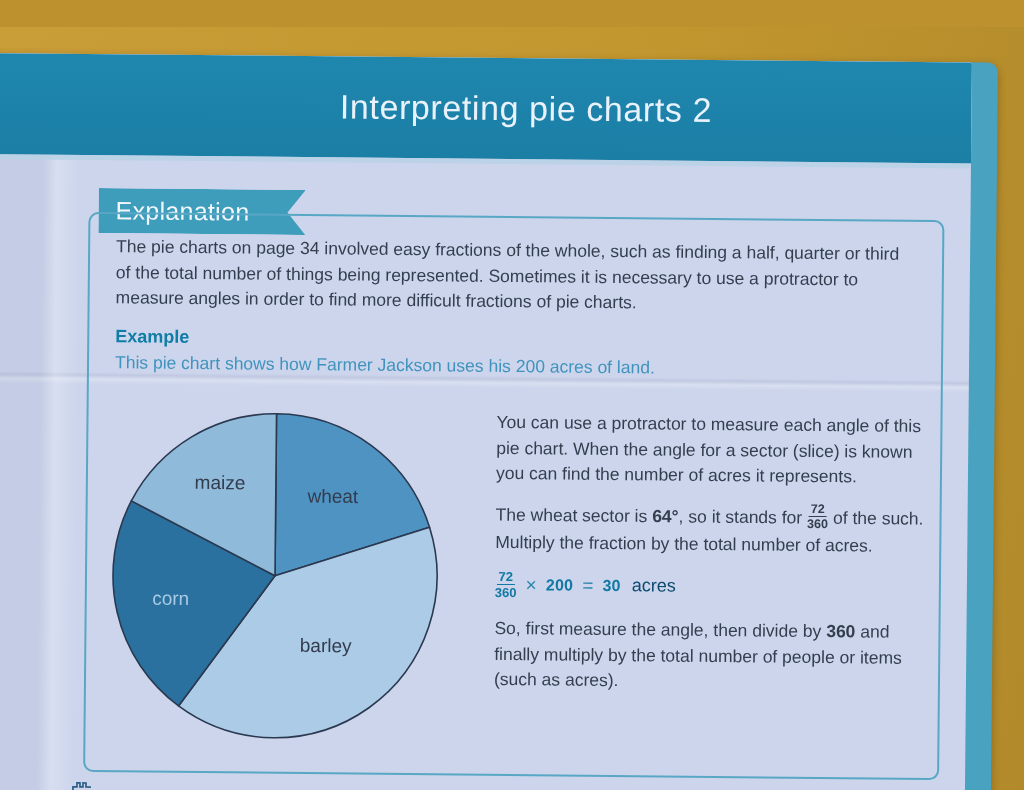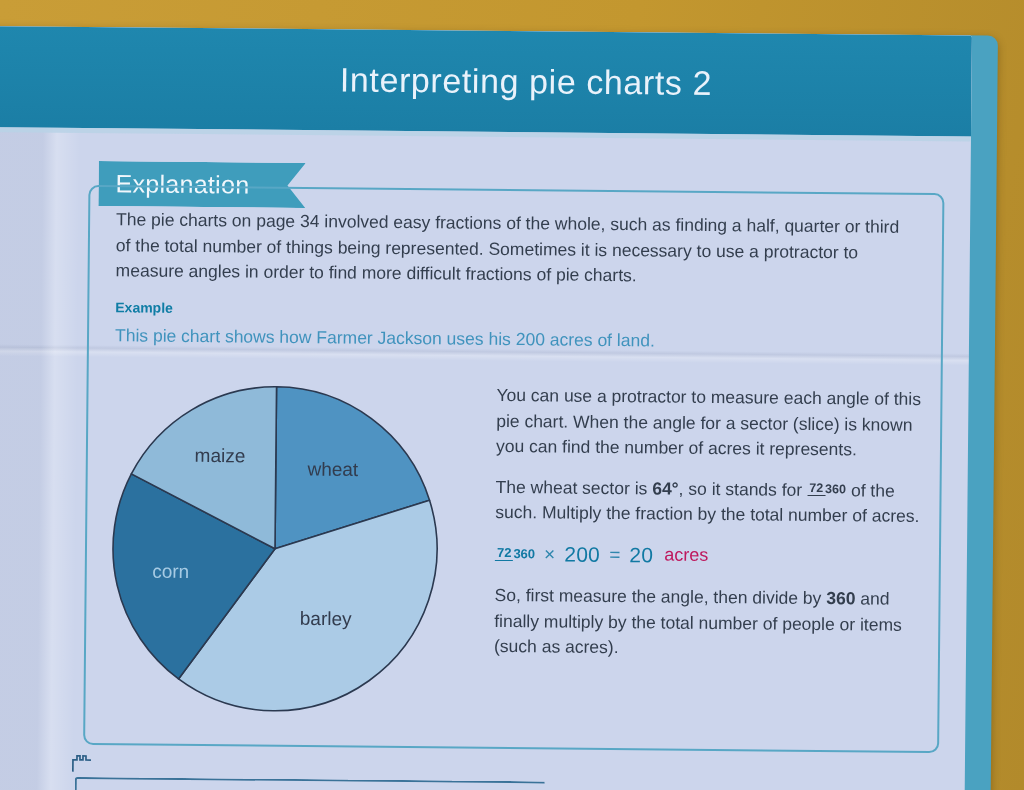--- a/index.html
+++ b/index.html
@@ -2,21 +2,21 @@
 <html><head>
 <meta charset="utf-8">
 <style>
   html,body{margin:0;padding:0;}
   body{
     width:1024px;height:790px;overflow:hidden;position:relative;
     font-family:"Liberation Sans", sans-serif;
     background:#bd912d;
   }
   .scene{position:absolute;inset:0;overflow:hidden;
-    background:linear-gradient(100deg,#c99d37 0%,#c3972f 55%,#b28a2b 100%);}
+    background:linear-gradient(100deg,#c99d37 0%,#c3972f 55%,#b28a2b 100%);margin-top:27px;}
 
   
   .page{
     position:absolute;left:-14px;top:26px;width:1012px;height:800px;
     background:#4aa2c1; 
     transform:rotate(0.55deg);transform-origin:0 0;
     border-radius:8px 10px 0 0;
     box-shadow:0 3px 8px rgba(70,45,0,.4);
   }
   .page-surface{
@@ -60,52 +60,52 @@
   .explain-box{
     position:absolute;left:104px;top:158px;width:852px;height:556px;
     border:2px solid #58a7c5;border-radius:10px;
   }
   .intro{
     position:absolute;left:26px;top:20px;width:800px;margin:0;
     font-size:17.5px;line-height:25.5px;color:#333e4e;
   }
   .example-label{
     position:absolute;left:26px;top:112px;margin:0;
-    font-size:14px;font-weight:bold;color:#0f7da5;
+    font-size:18px;font-weight:bold;color:#0f7da5;
   }
   .example-intro{
     position:absolute;left:26px;top:138px;margin:0;
     font-size:17.5px;color:#4093bd;
   }
   .pie-wrap{position:absolute;left:18px;top:190px;width:340px;height:340px;}
   .right-col{
     position:absolute;left:408px;top:192px;width:440px;
     font-size:17.5px;line-height:25.5px;color:#333e4e;
   }
   .right-col p{margin:0 0 15px 0;}
   .right-col b{font-weight:bold;}
 
   
   .frac{
-    display:inline-flex;flex-direction:row;align-items:center;
+    display:inline-flex;flex-direction:column;align-items:center;
     vertical-align:middle;line-height:1;margin:0 5px;position:relative;top:-2px;
     font-weight:bold;font-size:12.5px;color:#333e4e;
   }
   .frac .num{padding:0 2px 1px 2px;border-bottom:1.5px solid currentColor;}
   .frac .den{padding-top:1px;}
 
   
   .equation{
     display:flex;align-items:center;gap:9px;
     color:#1179a3;margin:4px 0 17px 0 !important;
   }
   .equation .frac{color:#1179a3;margin:0;top:0;font-size:13px;}
   .equation .op{font-size:19px;color:#2e86ad;}
-  .equation .big{font-size:21px;font-weight:normal;letter-spacing:.3px;}
-  .equation .unit{font-size:18px;color:#be185d;margin-left:2px;}
+  .equation .big{font-size:16px;font-weight:bold;letter-spacing:.3px;}
+  .equation .unit{font-size:18px;color:#0c4a6e;margin-left:2px;}
 
   
   .pie-wrap text{font-family:"Liberation Sans",sans-serif;font-size:19px;}
 
   
   .next-box{
     position:absolute;left:96px;top:750px;width:468px;height:70px;
     border:2px solid #2b6890;border-radius:3px 0 0 0;border-right:none;
     opacity:.9;
   }
@@ -154,21 +154,21 @@
               </span><span>of the such. Multiply the fraction by the total number of acres.</span></p>
 
           <p class="equation">
             <span class="frac">
                 <span class="num">72</span>
                 <span class="den">360</span>
               </span>
             <span class="op">×</span>
             <b class="big">200</b>
             <span class="op">=</span>
-            <b class="big">20</b>
+            <b class="big">30</b>
             <span class="unit">acres</span>
           </p>
 
           <p><span>So, first measure the angle, then divide by </span><b>360</b><span> and finally multiply by the total number of people or items (such as acres).</span></p>
         </div>
       </div>
 
       <span class="tick-icon">
         <svg width="24" height="18" viewBox="0 0 24 18">
           <path d="M2 18 V6 h4 V2 h3 v4 h3 V2 h3 v4 h5" fill="none" stroke="#2c5f86" stroke-width="1.7"></path>

